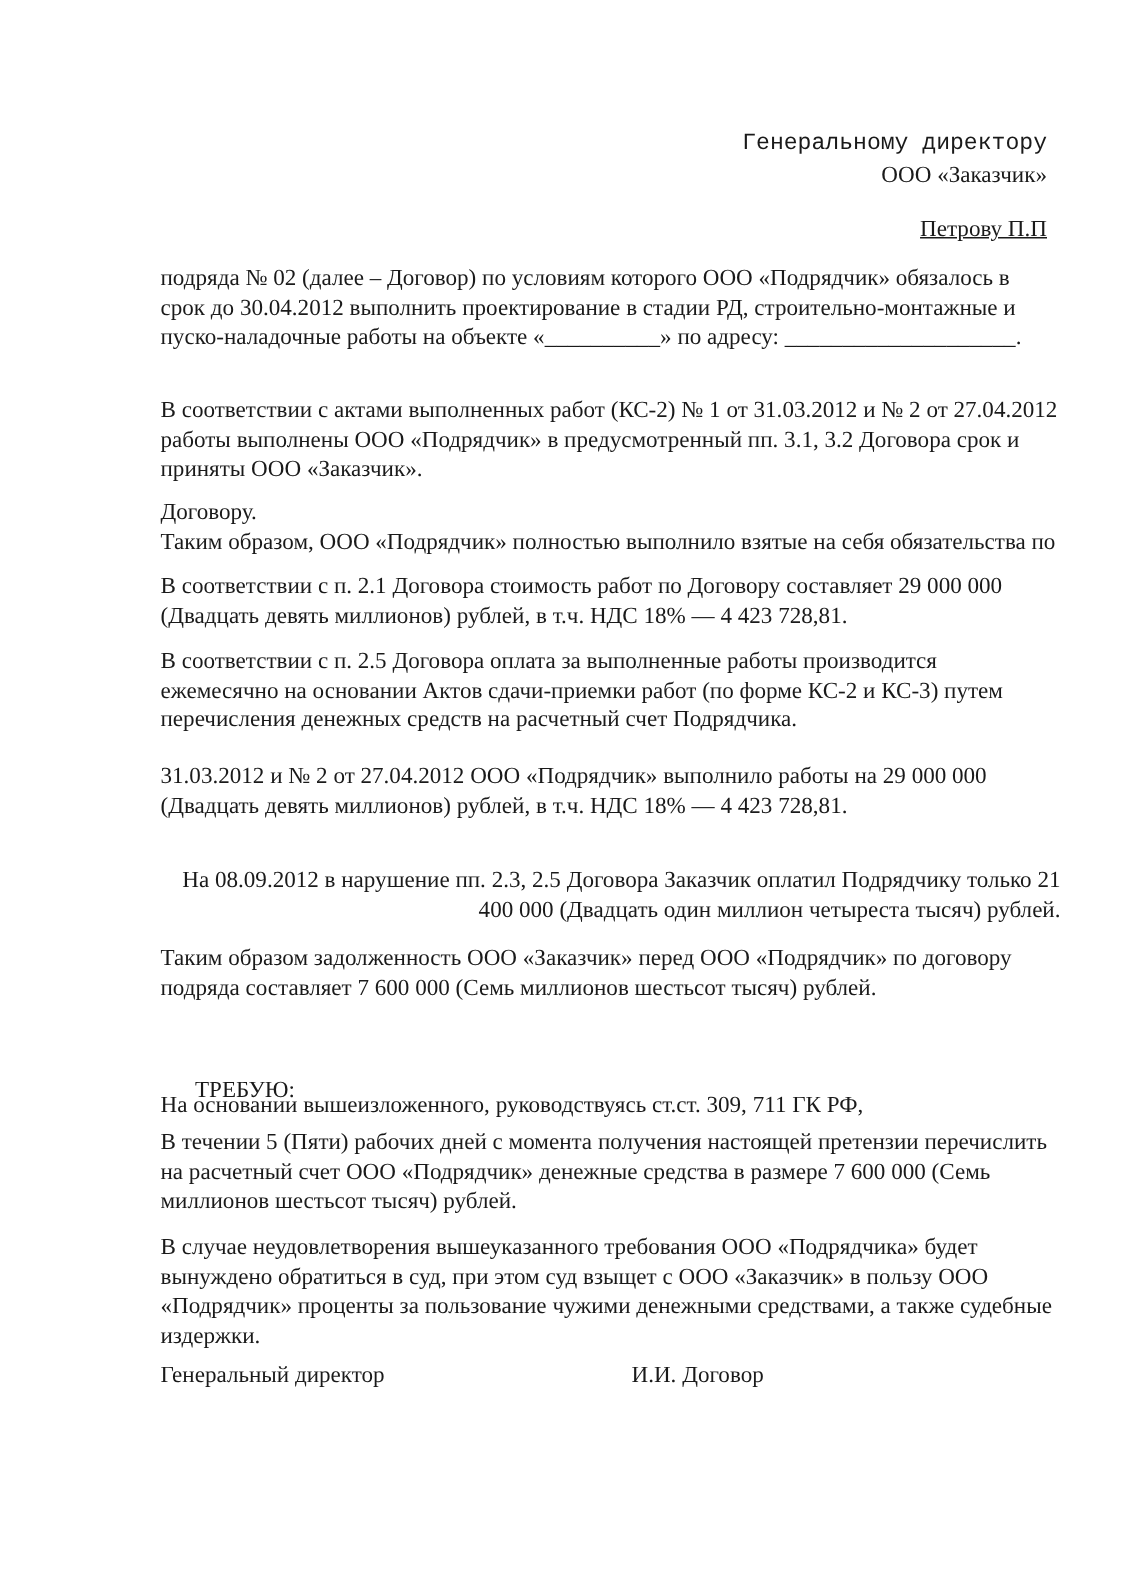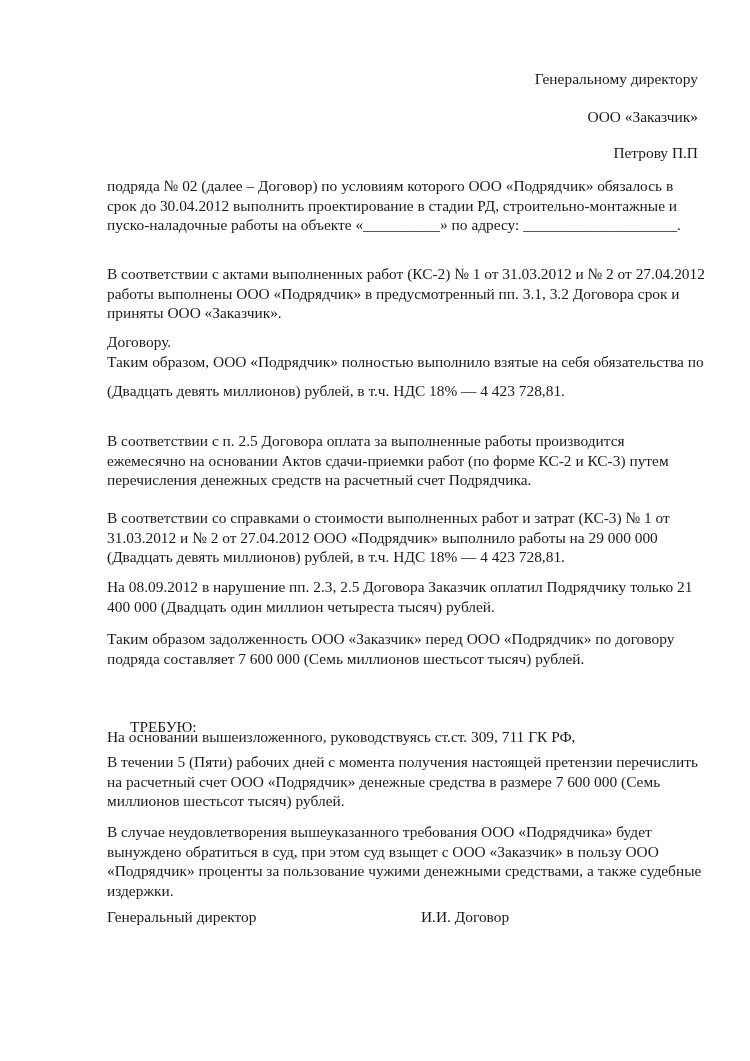--- a/index.html
+++ b/index.html
@@ -42,58 +42,58 @@
     .sig-name {
       position: absolute;
       left: 421px;
       top: 907px;
       white-space: nowrap;
     }
   </style>
 </head>
 <body>
 
-<div class="addressee" style="top:69px;">Генеральному директору</div>
+<div class="addressee" style="top:86px;font-family:Liberation Mono, monospace;">Генеральному директору</div>
 <div class="addressee" style="top:107px;">ООО «Заказчик»</div>
-<div class="addressee" style="top:143px;">Петрову П.П</div>
+<div class="addressee" style="top:143px;text-decoration:underline;">Петрову П.П</div>
 
 <div class="para" style="top:176px;">
   <span class="line">подряда № 02 (далее – Договор) по условиям которого ООО «Подрядчик» обязалось в</span>
   <span class="line">срок до 30.04.2012 выполнить проектирование в стадии РД, строительно-монтажные и</span>
   <span class="line">пуско-наладочные работы на объекте «__________» по адресу: ____________________.</span>
 </div>
 
 <div class="para" style="top:264px;">
   <span class="line">В соответствии с актами выполненных работ (КС-2) № 1 от 31.03.2012 и № 2 от 27.04.2012</span>
   <span class="line">работы выполнены ООО «Подрядчик» в предусмотренный пп. 3.1, 3.2 Договора срок и</span>
   <span class="line">приняты ООО «Заказчик».</span>
 </div>
 
 <div class="para" style="top:332px;">
   <span class="line">Договору.</span>
   <span class="line">Таким образом, ООО «Подрядчик» полностью выполнило взятые на себя обязательства по</span>
 </div>
 
 <div class="para" style="top:381px;">
+  <span class="line">В соответствии с п. 2.1 Договора стоимость работ по Договору составляет 29 000 000</span>
   <span class="line">(Двадцать девять миллионов) рублей, в т.ч. НДС 18% — 4 423 728,81.</span>
 </div>
 
 <div class="para" style="top:431px;">
   <span class="line">В соответствии с п. 2.5 Договора оплата за выполненные работы производится</span>
   <span class="line">ежемесячно на основании Актов сдачи-приемки работ (по форме КС-2 и КС-3) путем</span>
   <span class="line">перечисления денежных средств на расчетный счет Подрядчика.</span>
 </div>
 
 <div class="para" style="top:508px;">
-  <span class="line">В соответствии со справками о стоимости выполненных работ и затрат (КС-3) № 1 от</span>
   <span class="line">31.03.2012 и № 2 от 27.04.2012 ООО «Подрядчик» выполнило работы на 29 000 000</span>
   <span class="line">(Двадцать девять миллионов) рублей, в т.ч. НДС 18% — 4 423 728,81.</span>
 </div>
 
-<div class="para" style="top:577px;">
+<div class="para" style="top:577px;text-align:right;">
   <span class="line">На 08.09.2012 в нарушение пп. 2.3, 2.5 Договора Заказчик оплатил Подрядчику только 21</span>
   <span class="line">400 000 (Двадцать один миллион четыреста тысяч) рублей.</span>
 </div>
 
 <div class="para" style="top:629px;">
   <span class="line">Таким образом задолженность ООО «Заказчик» перед ООО «Подрядчик» по договору</span>
   <span class="line">подряда составляет 7 600 000 (Семь миллионов шестьсот тысяч) рублей.</span>
 </div>
 
 <div class="para" style="top:683px;margin-top:44px;">

